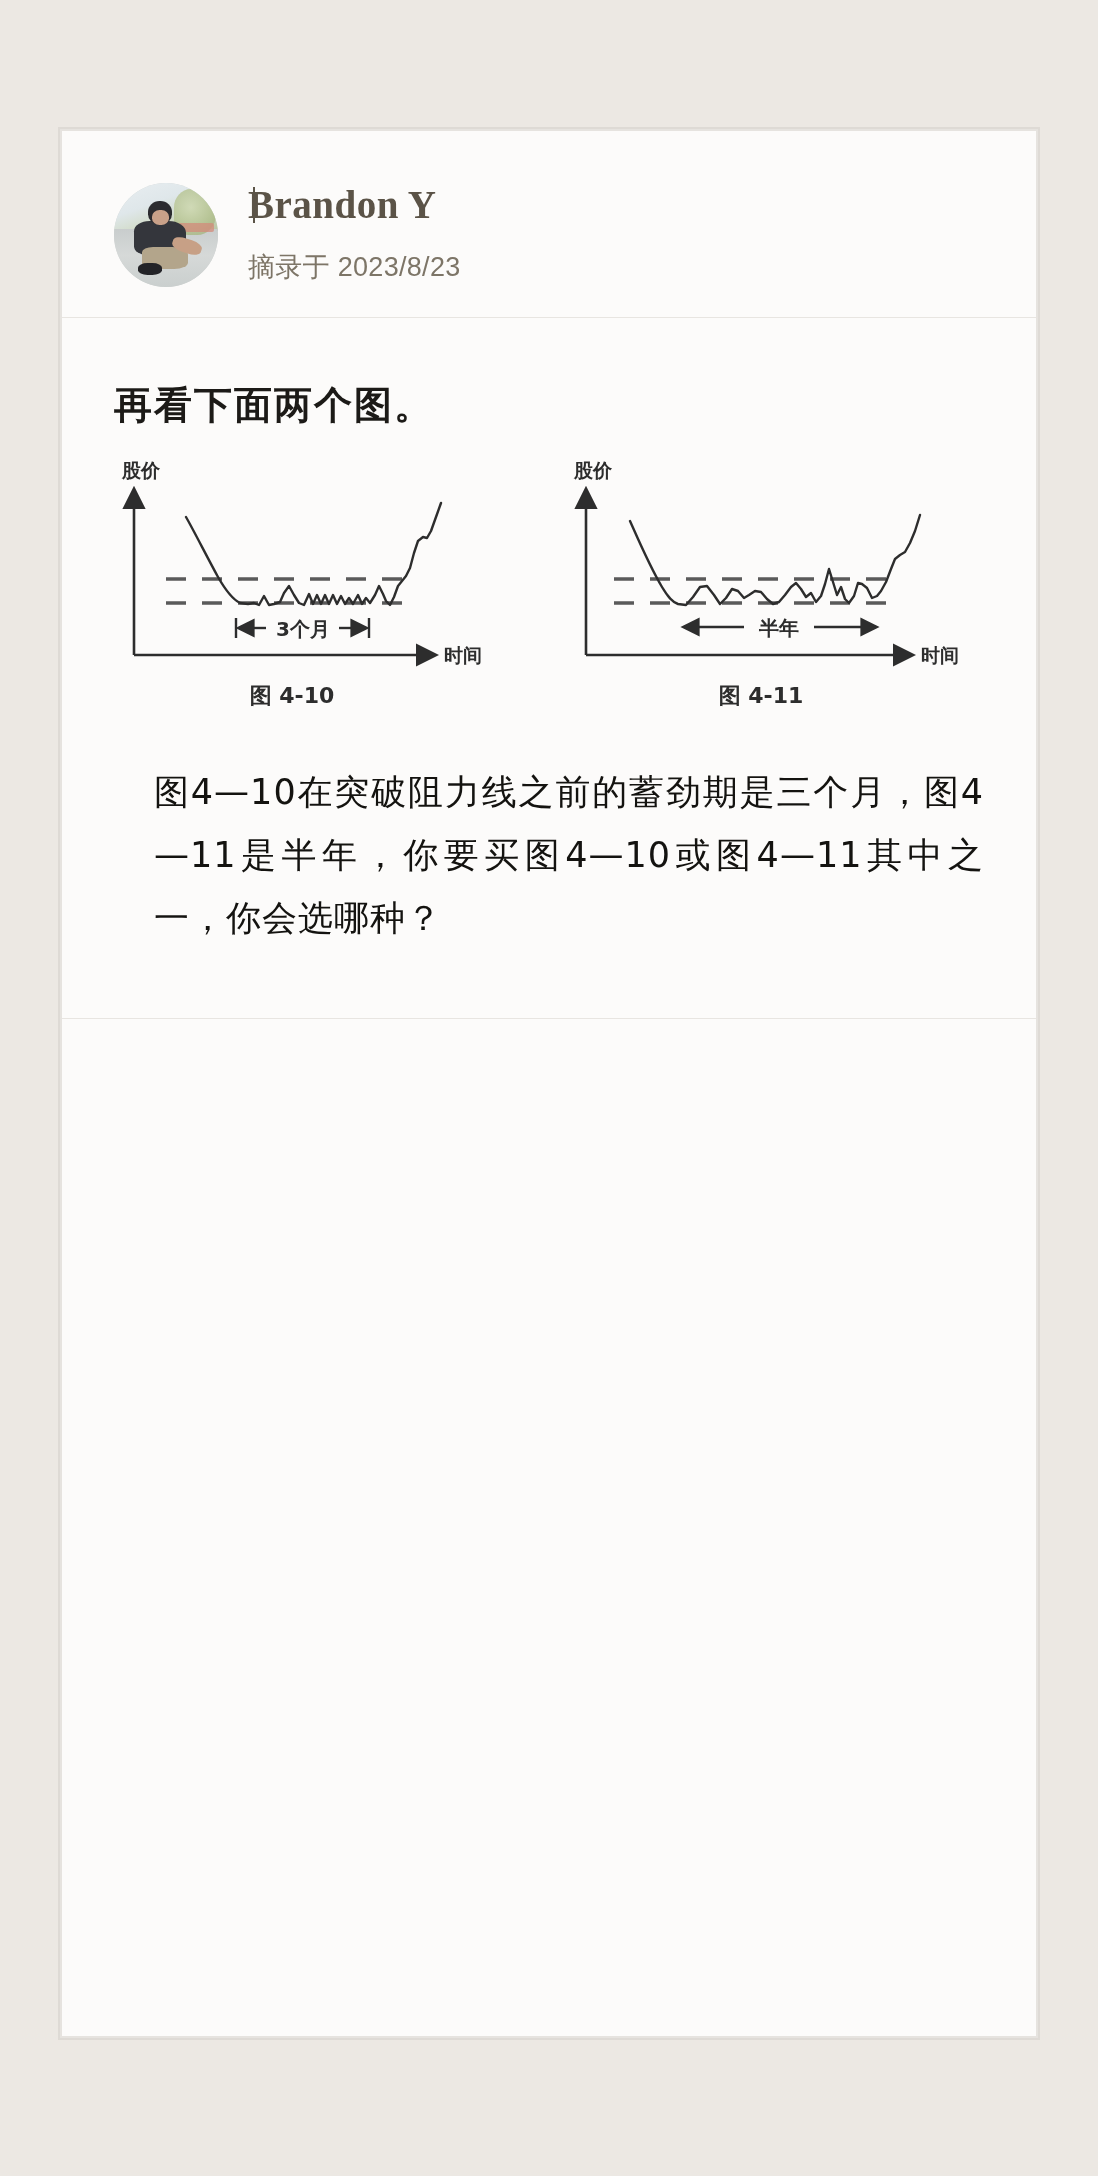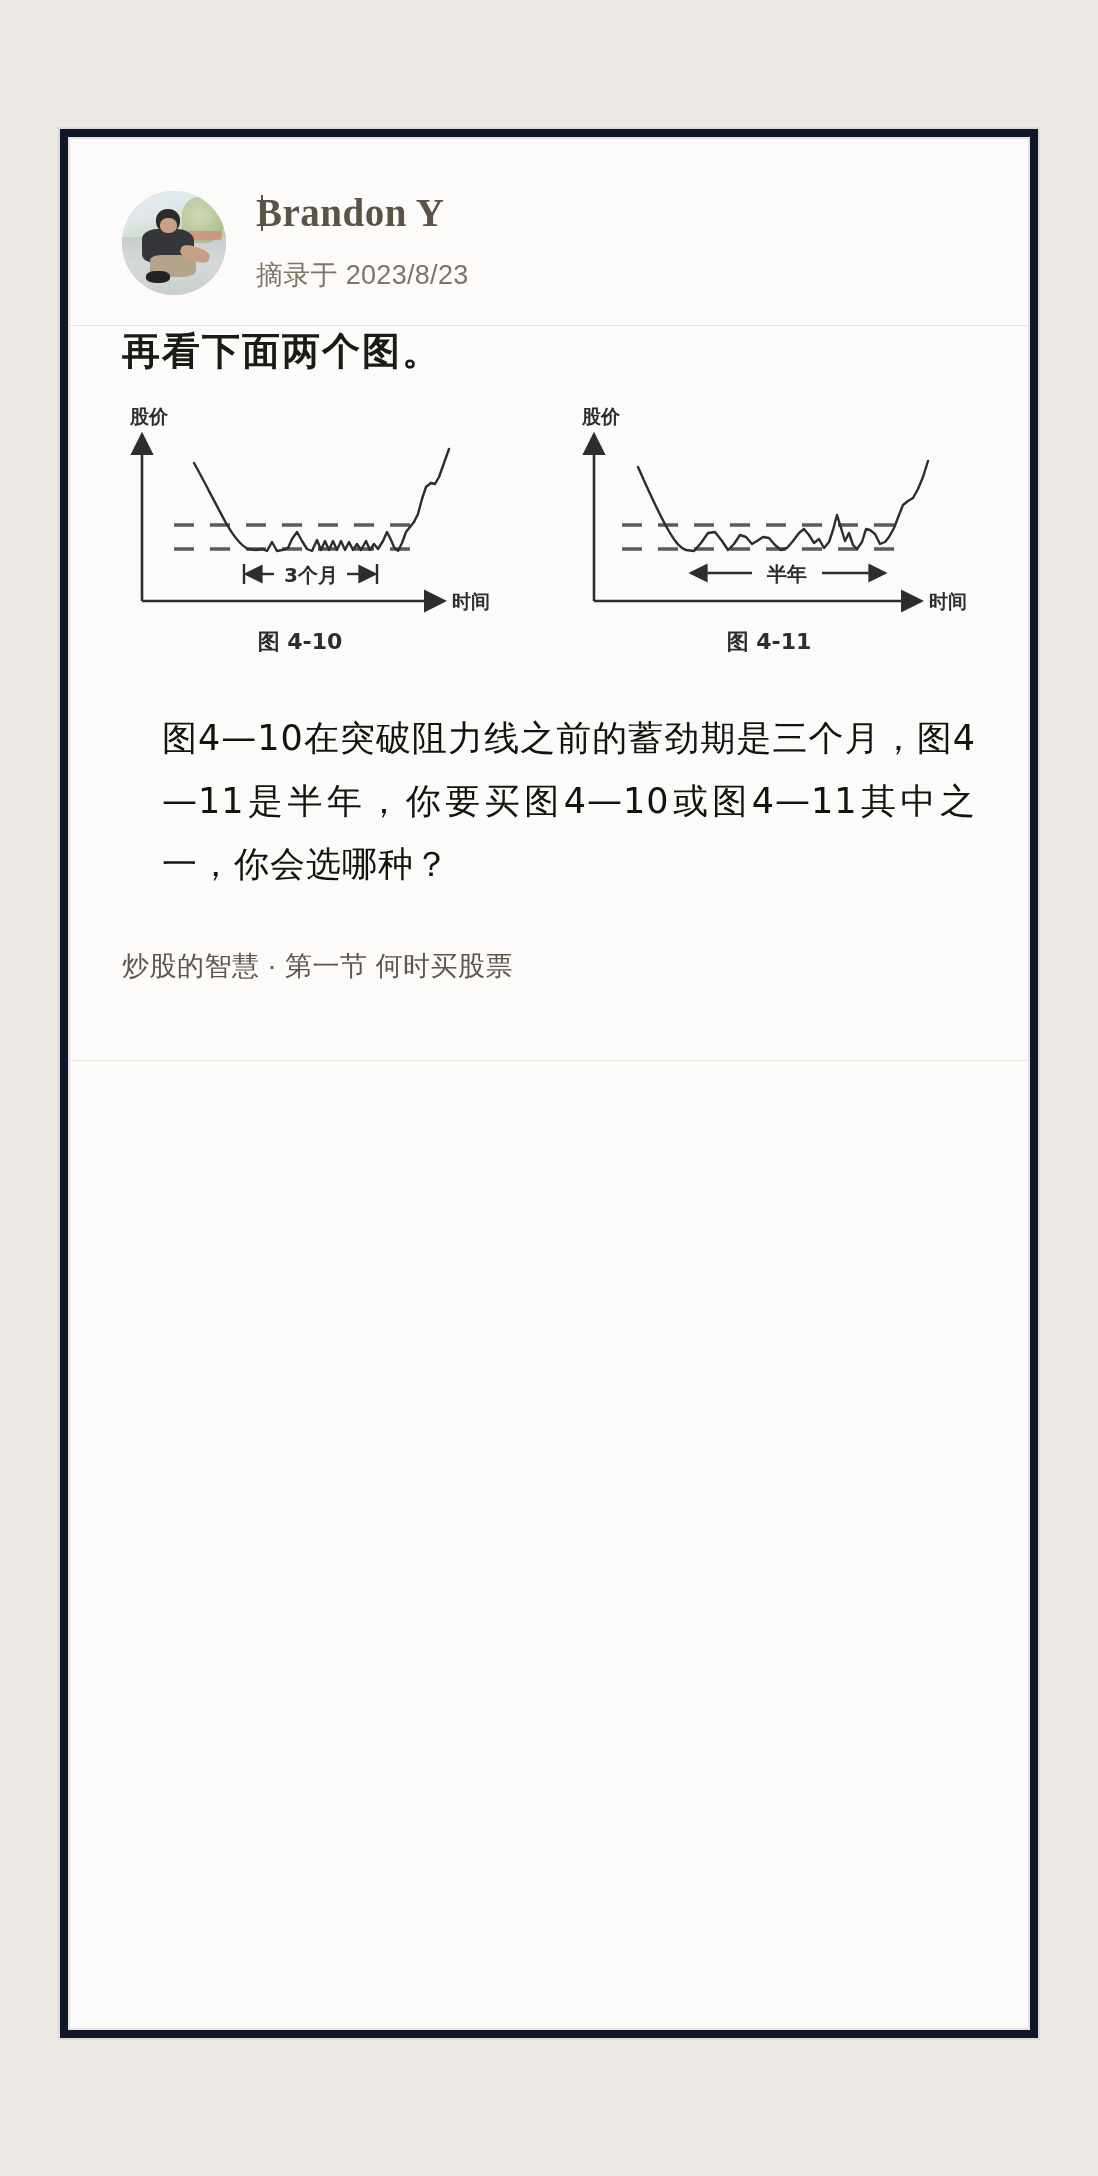--- a/index.html
+++ b/index.html
@@ -24,21 +24,21 @@
   }
   .card-outer {
     position: absolute;
     left: 58px;
     top: 127px;
     width: 982px;
     height: 1913px;
     background: #0f172a;
     border: 2px solid #dedad5;
     box-sizing: border-box;
-    padding: 8px;
+    padding: 0;
   }
   .card-inner {
     position: relative;
     width: 100%;
     height: 100%;
     background: #fcfbfa;
     border: 2px solid #e6e3df;
     box-sizing: border-box;
   }
 
@@ -162,20 +162,21 @@
     background: #e8e5e1;
     margin: 0;
   }
   .divider.top { margin-top: 36px; }
 
   
   .body-area {
     padding: 0 52px;
   }
   .lead {
+    margin-top: 62px;
     font-size: 38px;
     font-weight: 700;
     color: #1c1a17;
     letter-spacing: 2px;
     font-family: "DejaVu Sans", sans-serif;
   }
 
   .figure-block {
     margin-top: 24px;
     width: 100%;
@@ -314,21 +315,20 @@
               <text x="213" y="180" text-anchor="middle" font-family="DejaVu Sans, sans-serif" font-size="20" font-weight="700" fill="#2d2d2d">半年</text>
 
               <text x="195" y="248" text-anchor="middle" font-family="DejaVu Sans, sans-serif" font-size="22" font-weight="700" fill="#2d2d2d">图 4-11</text>
             </g>
           </svg>
         </div>
 
         <div class="para">图4—10在突破阻力线之前的蓄劲期是三个月，图4—11是半年，你要买图4—10或图4—11其中之一，你会选哪种？</div>
 
         <div class="source">
-          <div>炒股的智慧 · 第一节 何时买股票</div>
         </div>
       </div>
 
       <div class="divider bottom"></div>
 
 
     </div>
   </div>
 </div>
 

